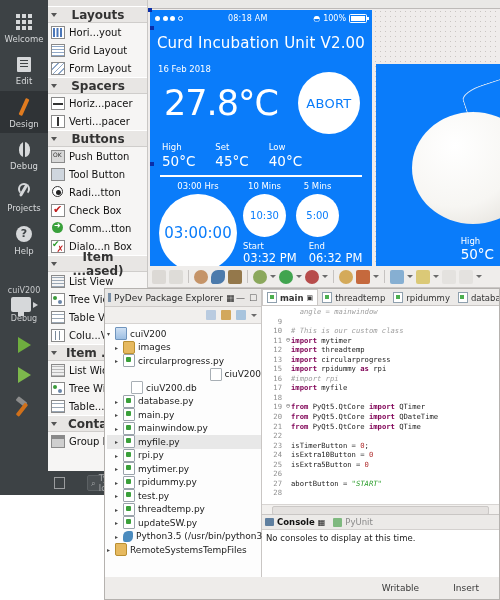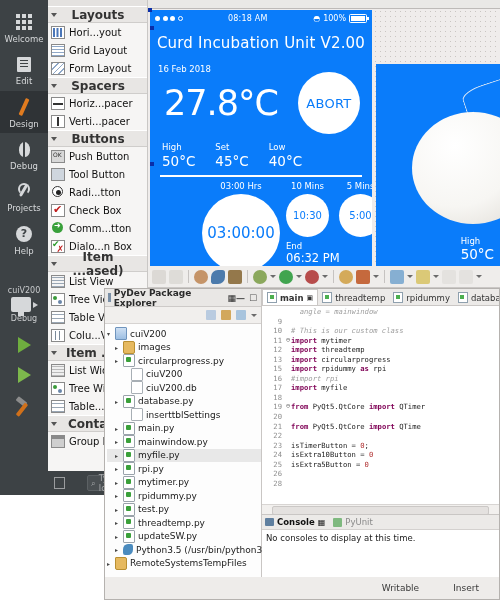--- a/index.html
+++ b/index.html
@@ -118,21 +118,21 @@
   #app-title{text-align:center;color:#fff;font-size:15px;margin-top:8px;letter-spacing:.2px;}
   #app-date{color:#fff;font-size:8.5px;margin:12px 0 0 8px;}
   #temp-row{display:flex;align-items:center;margin-top:-2px;}
   #bigtemp{color:#fff;font-size:35px;margin-left:14px;letter-spacing:-1px;line-height:1;}
   #abort{margin-left:20px;width:62px;height:62px;border-radius:50%;background:#fff;color:#0a7cfa;
      display:flex;align-items:center;justify-content:center;font-size:13px;letter-spacing:.3px;}
   #setpoints{display:flex;color:#fff;margin:8px 0 0 12px;gap:20px;}
   .sp .k{font-size:8.5px;}
   .sp .v{font-size:13.5px;margin-top:1px;}
   #sep{height:2px;background:#fff;margin:6px 10px 0 10px;}
-  #timers{display:flex;margin-top:4px;padding-left:9px;color:#fff;margin-left:43px;}
+  #timers{display:flex;margin-top:4px;padding-left:9px;color:#fff;}
   .tm-label{font-size:8.5px;}
   .circle{border-radius:50%;background:#fff;color:#0a7cfa;display:flex;align-items:center;justify-content:center;}
   #main-circle{width:78px;height:78px;font-size:15px;margin-top:3px;}
   #c10{width:43px;height:43px;font-size:10px;margin-top:3px;}
   #c5{width:43px;height:43px;font-size:10px;margin-top:3px;}
   .tm-col{display:flex;flex-direction:column;align-items:center;}
   #tm-right{margin-left:6px;display:flex;flex-direction:column;}
   .startend{display:flex;gap:12px;margin-top:4px;color:#fff;}
   .se .k{font-size:8.5px;}
   .se .v{font-size:11.5px;}
@@ -150,21 +150,21 @@
   
   #eclipse{left:104px;top:288px;width:396px;height:312px;background:#f4f3f2;border:1px solid #b5b2af;box-sizing:border-box;}
   #ide-toolbar{position:absolute;left:148px;top:266px;width:352px;height:22px;background:#efedeb;
      border-bottom:1px solid #cac7c5;display:flex;align-items:center;gap:3px;padding-left:4px;box-sizing:border-box;}
   .tb-ico{width:14px;height:14px;border-radius:2px;opacity:.9;}
   .tb-sep{width:1px;height:13px;background:#c6c3c1;margin:0 2px;}
   .tb-caret{width:0;height:0;border-top:3px solid #6b6b6b;border-left:3px solid transparent;border-right:3px solid transparent;}
   
   #pkg{position:absolute;left:105px;top:289px;width:157px;height:288px;background:#fdfdfd;border-right:1px solid #c9c6c4;box-sizing:border-box;}
   #pkg-head{height:17px;background:#e9e7e5;border-bottom:1px solid #cdcac8;display:flex;align-items:center;
-     font-size:9px;font-weight:bold;color:#2a2a2a;padding-left:3px;}
+     font-size:9px;font-weight:normal;color:#2a2a2a;padding-left:3px;}
   #pkg-head .vbar{width:3px;height:9px;background:#7a8fa6;margin-right:3px;}
   #pkg-head .sp{flex:1;}
   #pkg-head .mini{margin-right:4px;color:#555;font-size:9px;}
   #pkg-tools{height:16px;background:#f1efed;border-bottom:1px solid #d6d3d1;display:flex;align-items:center;
      justify-content:flex-end;gap:5px;padding-right:4px;}
   .pt{width:10px;height:10px;border-radius:1px;}
   .tree{padding:3px 0 0 2px;}
   .trow{height:13.5px;display:flex;align-items:center;font-size:9px;color:#1a1a1a;white-space:nowrap;}
   .trow.sel{background:#e8e8e8;}
   .arr{width:8px;color:#4a4a4a;font-size:6px;flex:none;}
@@ -432,20 +432,24 @@
         <div class="tm-col">
           <div class="tm-label">10 Mins</div>
           <div class="circle" id="c10">10:30</div>
         </div>
         <div class="tm-col">
           <div class="tm-label">5 Mins</div>
           <div class="circle" id="c5">5:00</div>
         </div>
       </div>
       <div class="startend">
+        <div class="se">
+          <div class="k">Start</div>
+          <div class="v">03:32 PM</div>
+        </div>
         <div class="se">
           <div class="k">End</div>
           <div class="v">06:32 PM</div>
         </div>
       </div>
     </div>
   </div>
   <div class="handle" style="left:0;top:16px;"></div>
   <div class="handle" style="left:0;top:152px;"></div>
 </div>
@@ -515,39 +519,34 @@
       <div class="trow" style="padding-left: 8px;">
         <span class="arr">▸</span>
         <span class="fico f-folder"></span>
         <span>images</span>
       </div>
       <div class="trow" style="padding-left: 8px;">
         <span class="arr">▸</span>
         <span class="fico f-py"></span>
         <span>circularprogress.py</span>
       </div>
-      <div class="trow" style="padding-left: 16px;">
+      <div class="trow" style="padding-left: 16px; justify-content: flex-end;">
         <span class="arr"></span>
         <span class="fico f-plain"></span>
         <span>ciuV200</span>
       </div>
       <div class="trow" style="padding-left: 16px;">
         <span class="arr"></span>
         <span class="fico f-plain"></span>
         <span>ciuV200.db</span>
       </div>
       <div class="trow" style="padding-left: 8px;">
         <span class="arr">▸</span>
         <span class="fico f-py"></span>
         <span>database.py</span>
-      </div>
-      <div class="trow" style="padding-left: 16px;">
-        <span class="arr"></span>
-        <span class="fico f-plain"></span>
-        <span>inserttblSettings</span>
       </div>
       <div class="trow" style="padding-left: 8px;">
         <span class="arr">▸</span>
         <span class="fico f-py"></span>
         <span>main.py</span>
       </div>
       <div class="trow" style="padding-left: 8px;">
         <span class="arr">▸</span>
         <span class="fico f-py"></span>
         <span>mainwindow.py</span>
@@ -625,27 +624,28 @@
       <div class="cl"><span class="ln">9</span><span class="mk"></span><span></span></div>
       <div class="cl"><span class="ln">10</span><span class="mk"></span><span><span class="cm"># This is our custom class</span></span></div>
       <div class="cl"><span class="ln">11</span><span class="mk">⊖</span><span><span class="kw2">import</span> mytimer</span></div>
       <div class="cl"><span class="ln">12</span><span class="mk"></span><span><span class="kw2">import</span> threadtemp</span></div>
       <div class="cl"><span class="ln">13</span><span class="mk"></span><span><span class="kw2">import</span> circularprogress</span></div>
       <div class="cl"><span class="ln">15</span><span class="mk"></span><span><span class="kw2">import</span> rpidummy <span class="kw2">as</span> rpi</span></div>
       <div class="cl"><span class="ln">16</span><span class="mk"></span><span><span class="cm">#import rpi</span></span></div>
       <div class="cl"><span class="ln">17</span><span class="mk"></span><span><span class="kw2">import</span> myfile</span></div>
       <div class="cl"><span class="ln">18</span><span class="mk"></span><span></span></div>
       <div class="cl"><span class="ln">19</span><span class="mk">⊖</span><span><span class="kw2">from</span> PyQt5.QtCore <span class="kw2">import</span> QTimer</span></div>
-      <div class="cl"><span class="ln">20</span><span class="mk"></span></div>
+      <div class="cl"><span class="ln">20</span><span class="mk"></span><span><span class="kw2">from</span> PyQt5.QtCore <span class="kw2">import</span> QDateTime</span></div>
       <div class="cl"><span class="ln">21</span><span class="mk"></span><span><span class="kw2">from</span> PyQt5.QtCore <span class="kw2">import</span> QTime</span></div>
       <div class="cl"><span class="ln">22</span><span class="mk"></span><span></span></div>
       <div class="cl"><span class="ln">23</span><span class="mk"></span><span>isTimerButton = <span class="nm">0</span>;</span></div>
       <div class="cl"><span class="ln">24</span><span class="mk"></span><span>isExtra10Button = <span class="nm">0</span></span></div>
       <div class="cl"><span class="ln">25</span><span class="mk"></span><span>isExtra5Button = <span class="nm">0</span></span></div>
       <div class="cl"><span class="ln">26</span><span class="mk"></span><span></span></div>
+      <div class="cl"><span class="ln">27</span><span class="mk"></span><span>abortButton = <span class="st">"START"</span></span></div>
       <div class="cl"><span class="ln">28</span><span class="mk"></span><span></span></div>
     </div>
 </div>
 <div class="abs" id="hscroll">
   <div class="thumb"></div>
 </div>
 
 <div class="abs" id="console">
   <div id="con-tabs">
     <div class="contab active">

